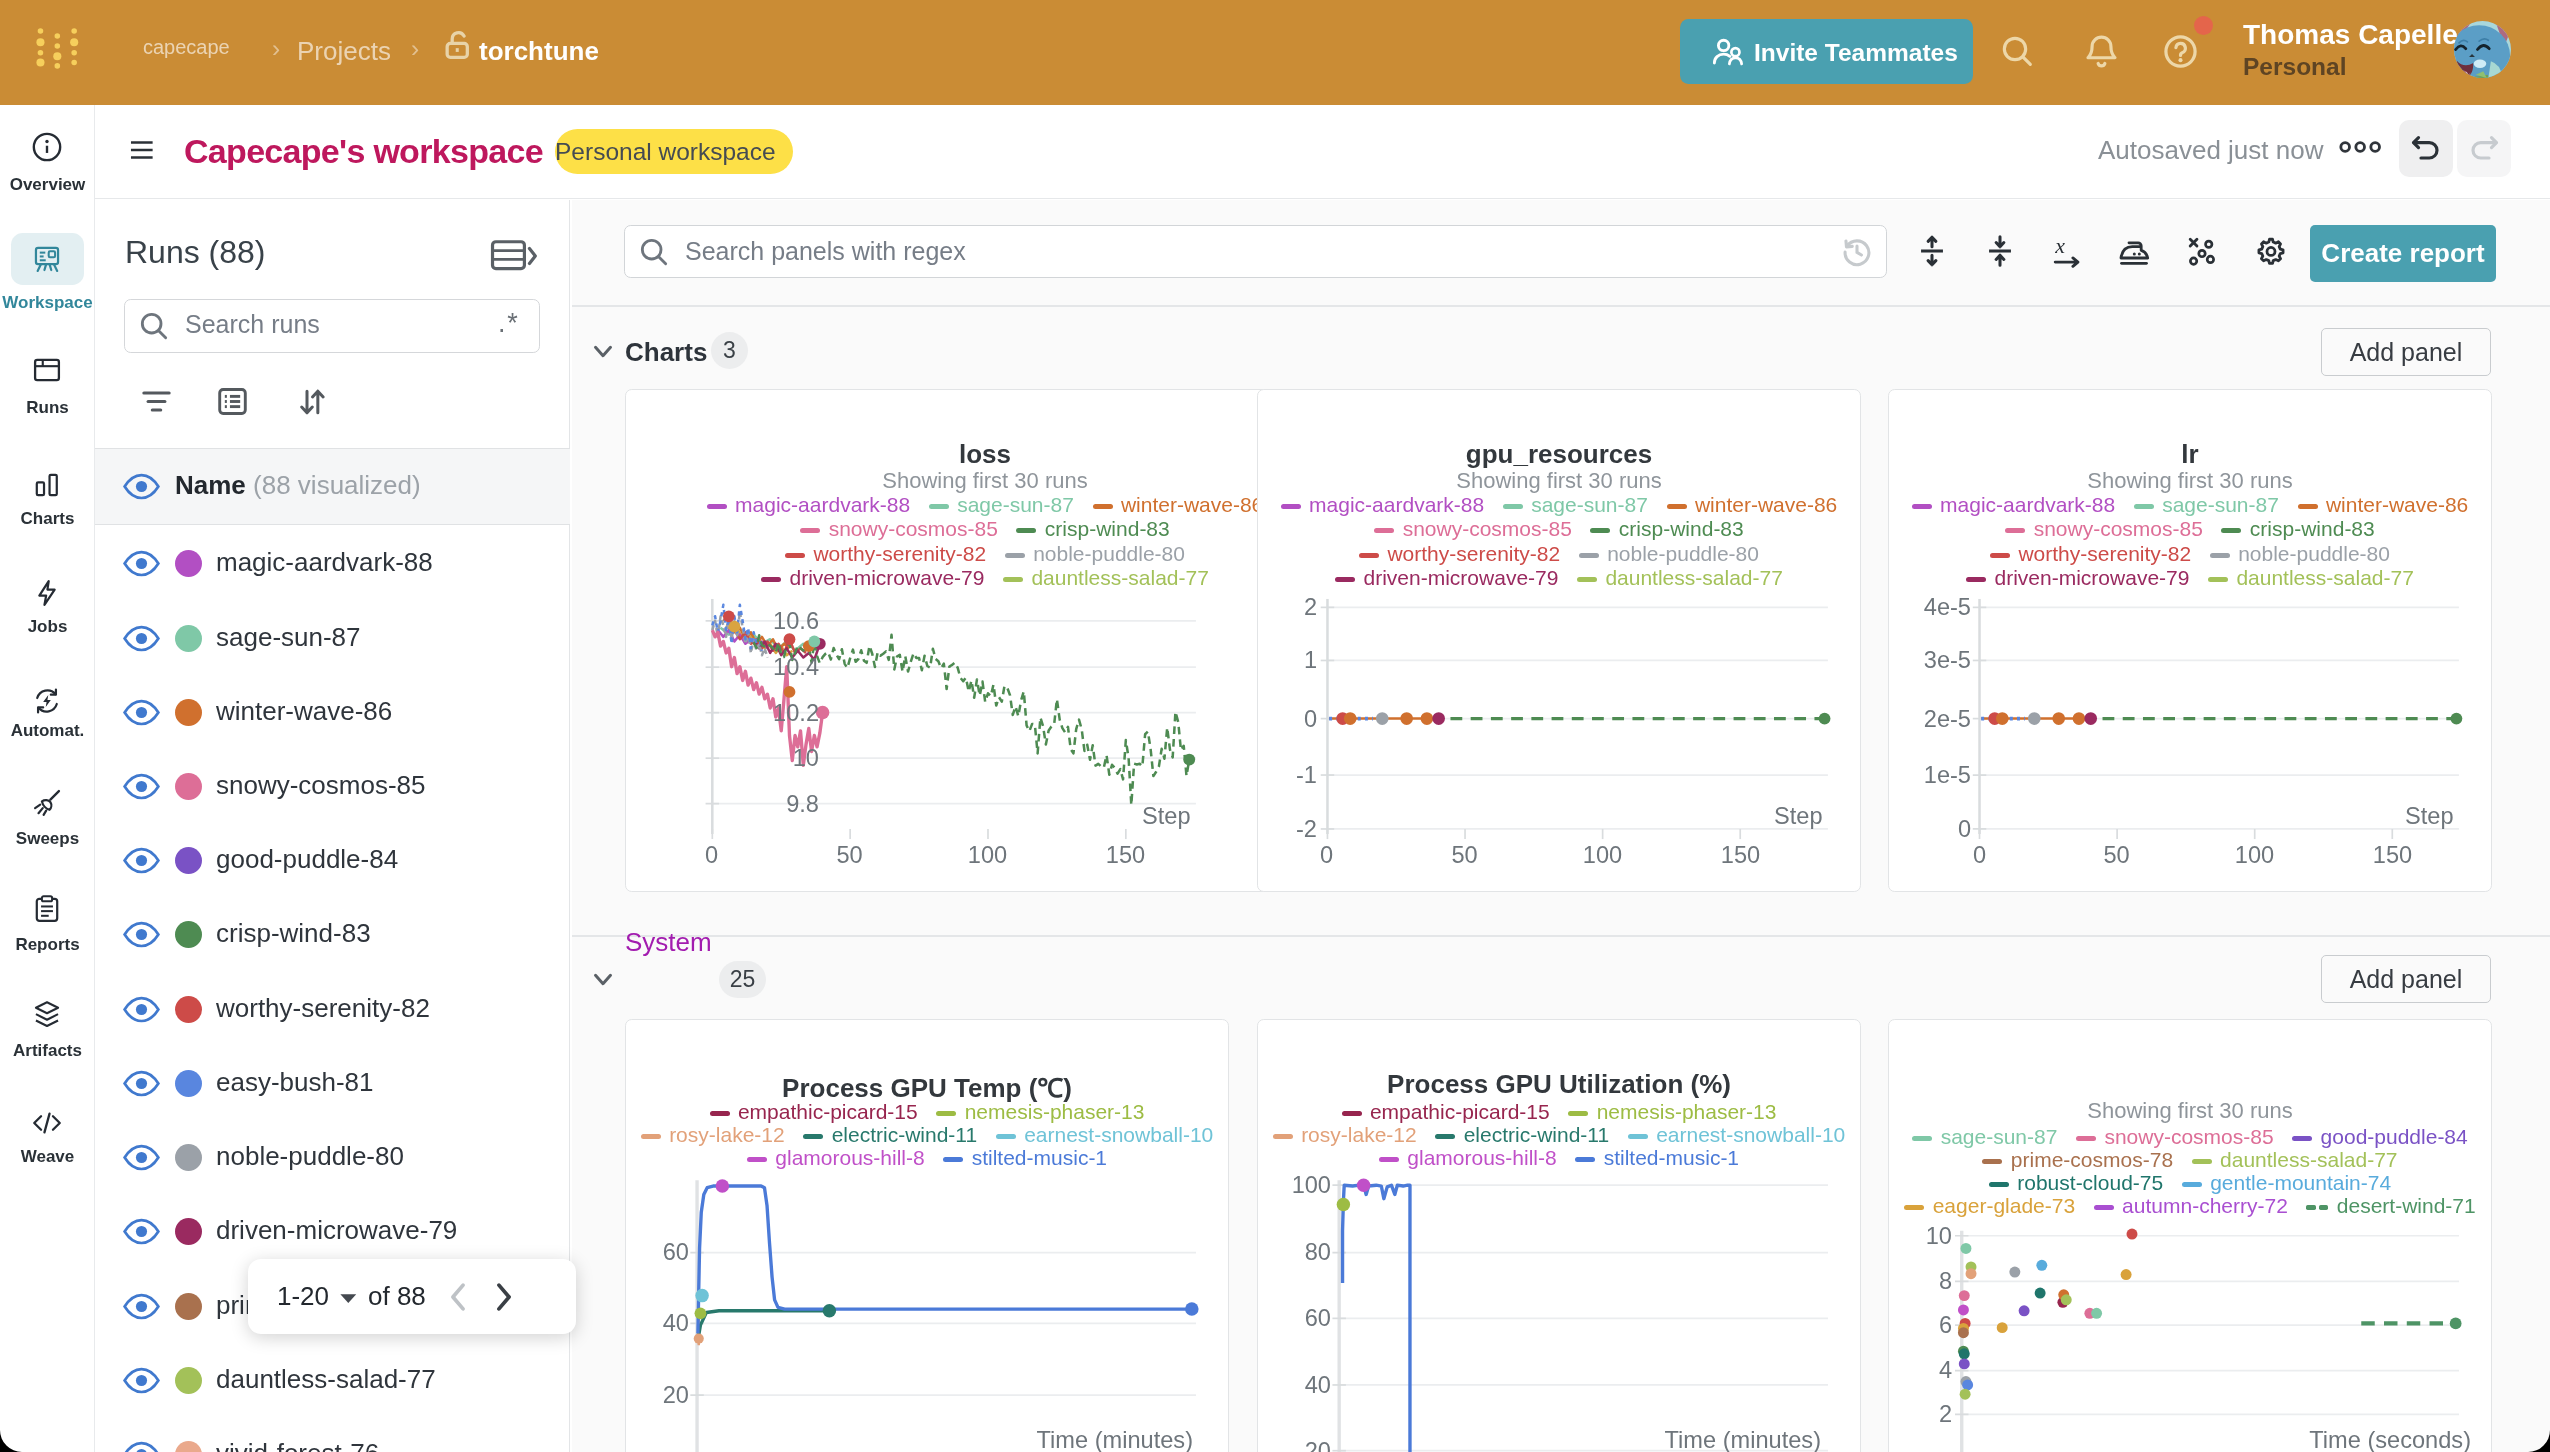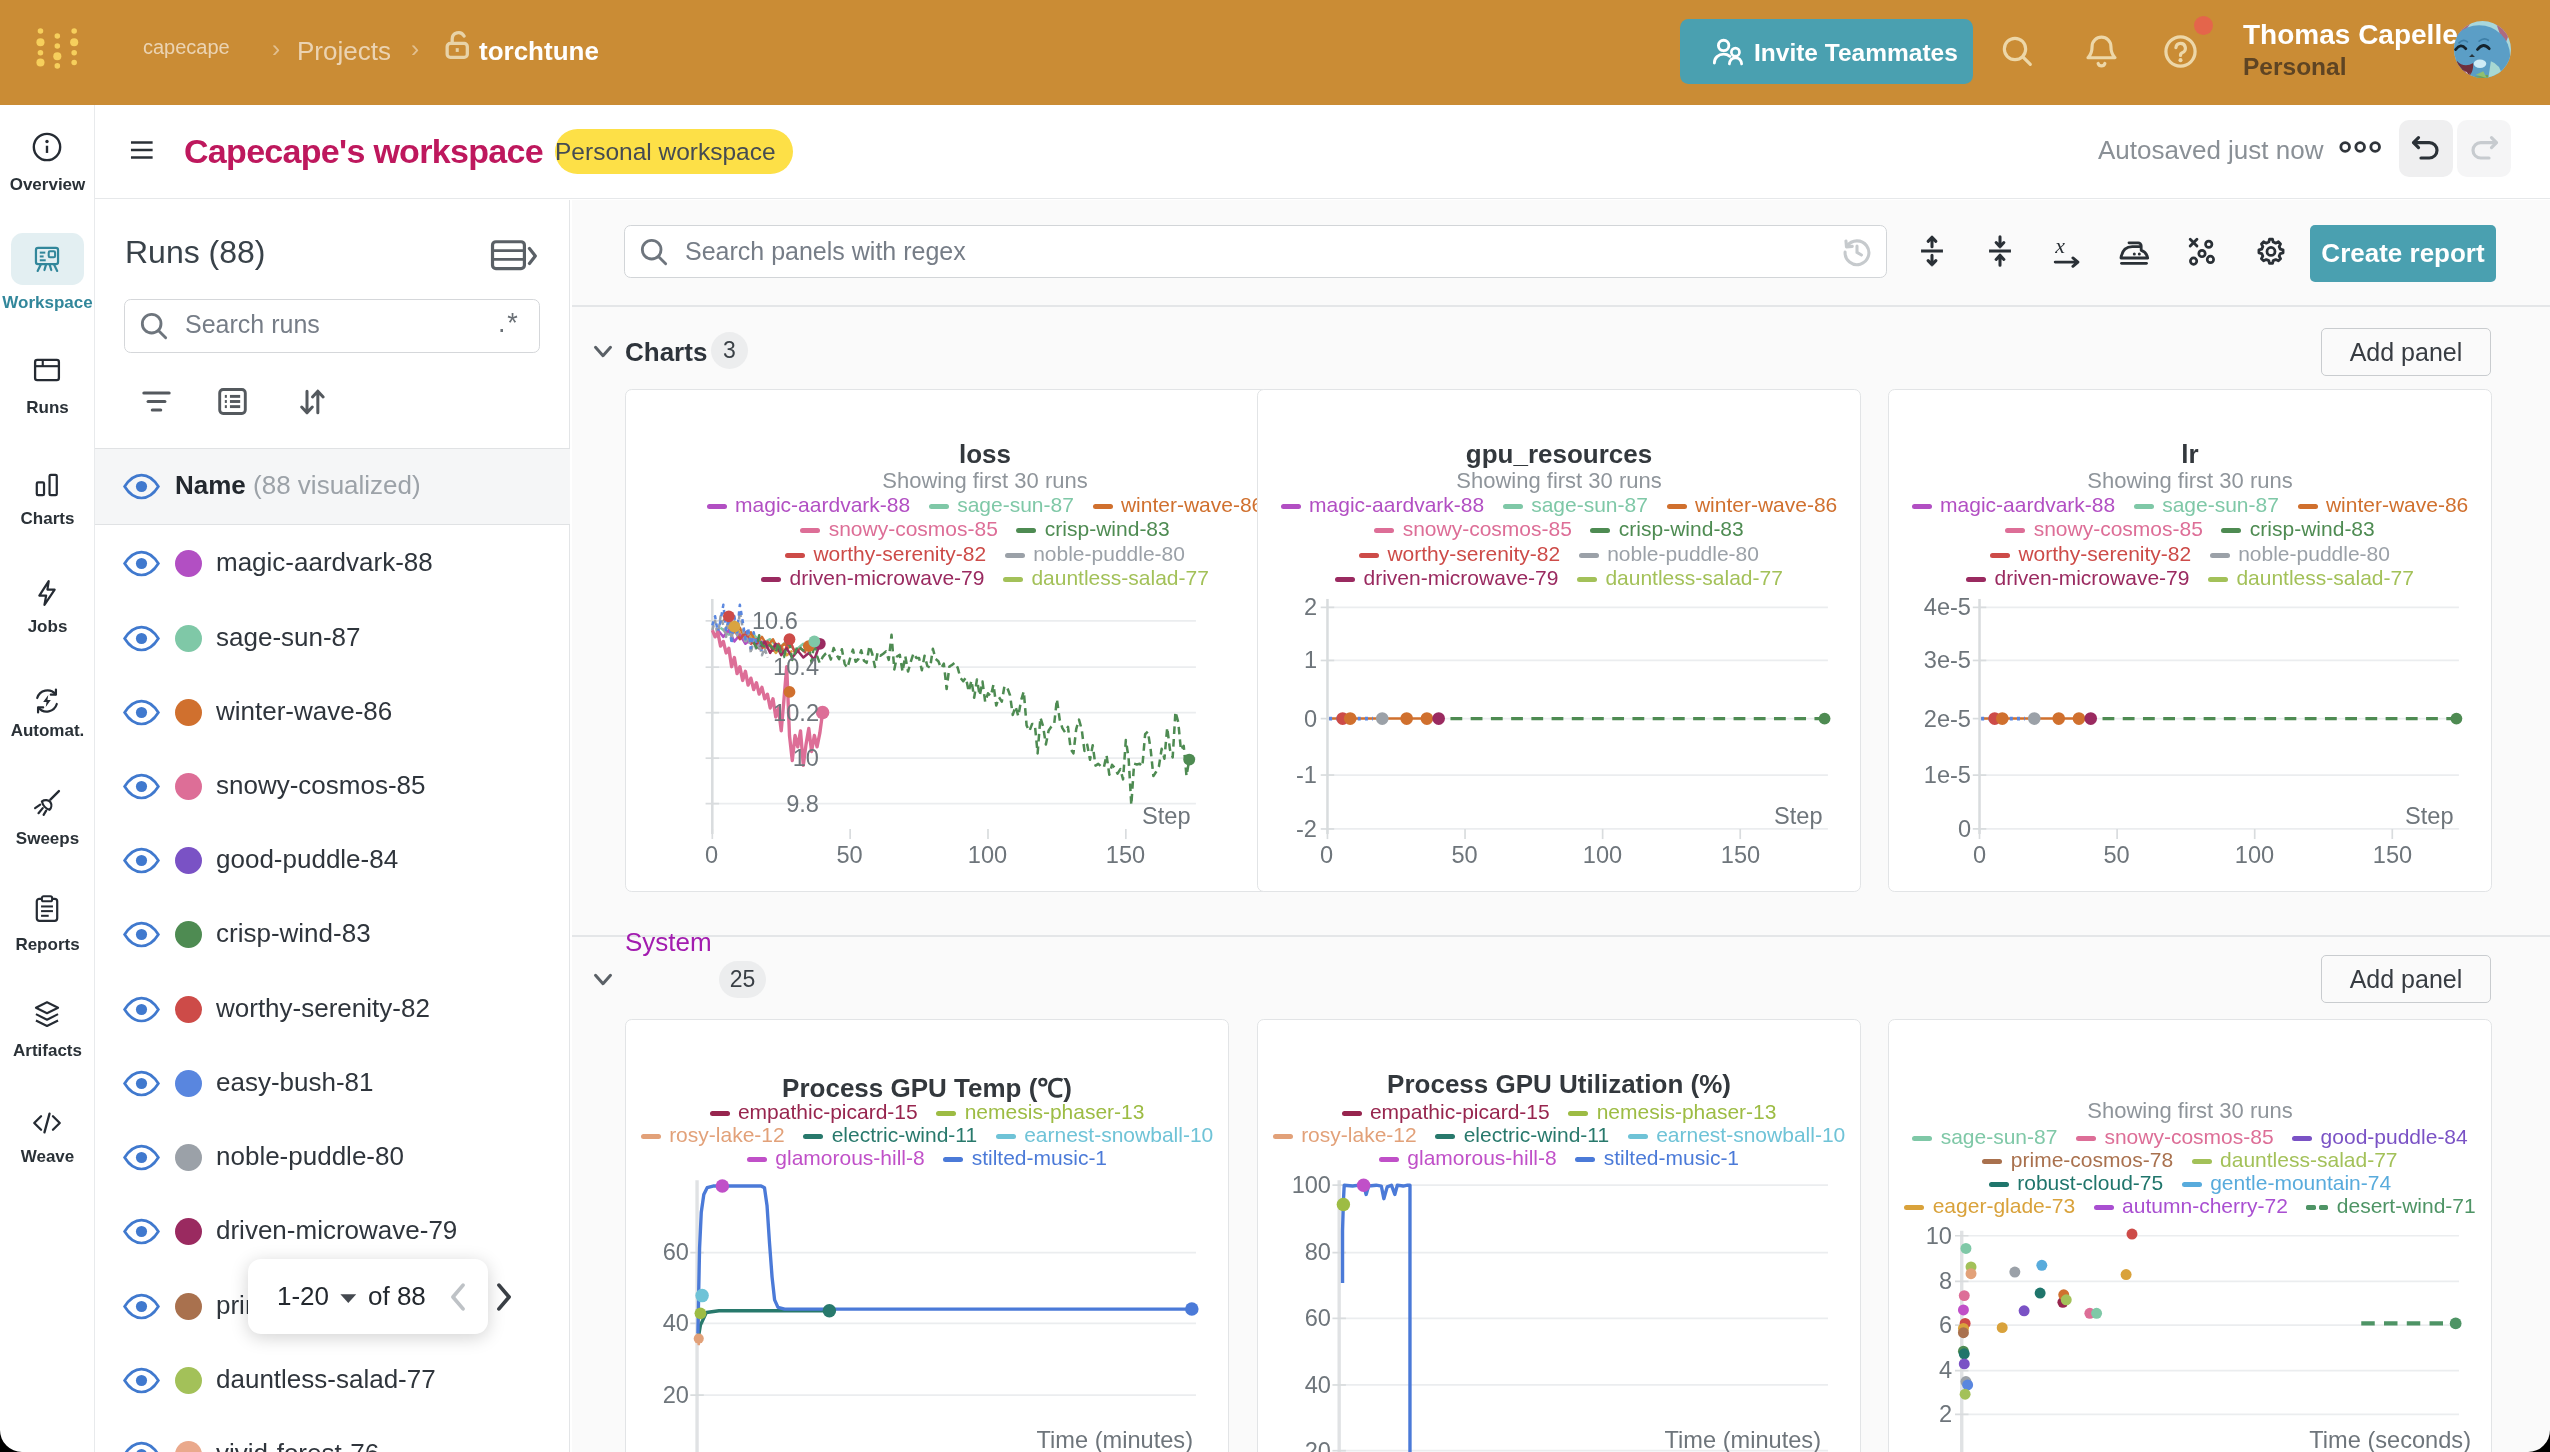--- a/index.html
+++ b/index.html
@@ -341,21 +341,21 @@
       <div class="rname">dauntless-salad-77</div>
     </div>
     <div class="runrow" style="top:1217px">
       <div class="eye"><svg width="39" height="27" viewBox="0 0 23 16">
  <path d="M1.5 8 C4.5 3.2 8 1.2 11.5 1.2 C15 1.2 18.5 3.2 21.5 8 C18.5 12.8 15 14.8 11.5 14.8 C8 14.8 4.5 12.8 1.5 8 Z" fill="none" stroke="#4079CE" stroke-width="1.6"></path>
  <circle cx="11.5" cy="8" r="3.3" fill="#4079CE"></circle>
 </svg></div>
       <div class="rdot" style="background:#EAA98C"></div>
       <div class="rname">vivid-forest-76</div>
     </div>
-    <div class="abs" style="left:153px;top:1059px;width:240px;height:75px;background:#fff;border-radius:13px;
+    <div class="abs" style="left:153px;top:1059px;width:328px;height:75px;background:#fff;border-radius:13px;
  box-shadow:0 3.4px 18.6px rgba(0,0,0,0.18);z-index:5">
  <div class="abs" style="left:29px;top:22px;font-size:26px;color:#23282E">1-20</div>
  <svg class="abs" style="left:91px;top:34px" width="18.6" height="11.8" viewBox="0 0 11 7">
         <path d="M0.8 0.8 L5.5 6 L10.2 0.8 Z" fill="#44494F"></path>
       </svg>
  <div class="abs" style="left:120px;top:22px;font-size:26px;color:#23282E">of 88</div>
  <svg class="abs" style="left:199px;top:21px" width="22" height="34" viewBox="0 0 13 20">
         <path d="M9.5 3 L3.5 10 L9.5 17" fill="none" stroke="#BEC2C6" stroke-width="2.2" stroke-linecap="round" stroke-linejoin="round"></path>
       </svg>
  <svg class="abs" style="left:245px;top:21px" width="22" height="34" viewBox="0 0 13 20">
@@ -457,21 +457,21 @@
       <circle cx="121.6" cy="268.6" r="7" fill="#CD4B48"></circle>
       <circle cx="128.2" cy="280.8" r="7" fill="#D9A441"></circle>
       <circle cx="193.6" cy="295.8" r="7" fill="#CD4B48"></circle>
       <circle cx="216.5" cy="303.9" r="7" fill="#D0702E"></circle>
       <circle cx="229.6" cy="301.2" r="7" fill="#9A2A60"></circle>
       <circle cx="223.1" cy="298.5" r="7" fill="#7FC8A7"></circle>
       <circle cx="193.6" cy="358.3" r="7" fill="#D0702E"></circle>
       <circle cx="232.9" cy="382.8" r="8" fill="#DD6E97"></circle>
       <circle cx="668.1" cy="438.6" r="7" fill="#4E8B52"></circle>
     </svg>
-    <div class="tick" style="right:525px;top:217px;width:67px;text-align:left">10.6</div>
+    <div class="tick" style="right:525px;top:217px;width:67px;text-align:right">10.6</div>
     <div class="tick" style="right:525px;top:263px;width:67px;text-align:right">10.4</div>
     <div class="tick" style="right:525px;top:309px;width:67px;text-align:right">10.2</div>
     <div class="tick" style="right:525px;top:354px;width:67px;text-align:right">10</div>
     <div class="tick" style="right:525px;top:400px;width:67px;text-align:right">9.8</div>
     <div class="tickc" style="left:52px;top:452px">0</div>
     <div class="tickc" style="left:190px;top:452px">50</div>
     <div class="tickc" style="left:328px;top:452px">100</div>
     <div class="tickc" style="left:466px;top:452px">150</div>
     <div class="tick" style="left:516px;top:412px;color:#6E757B">Step</div>
   </div>

